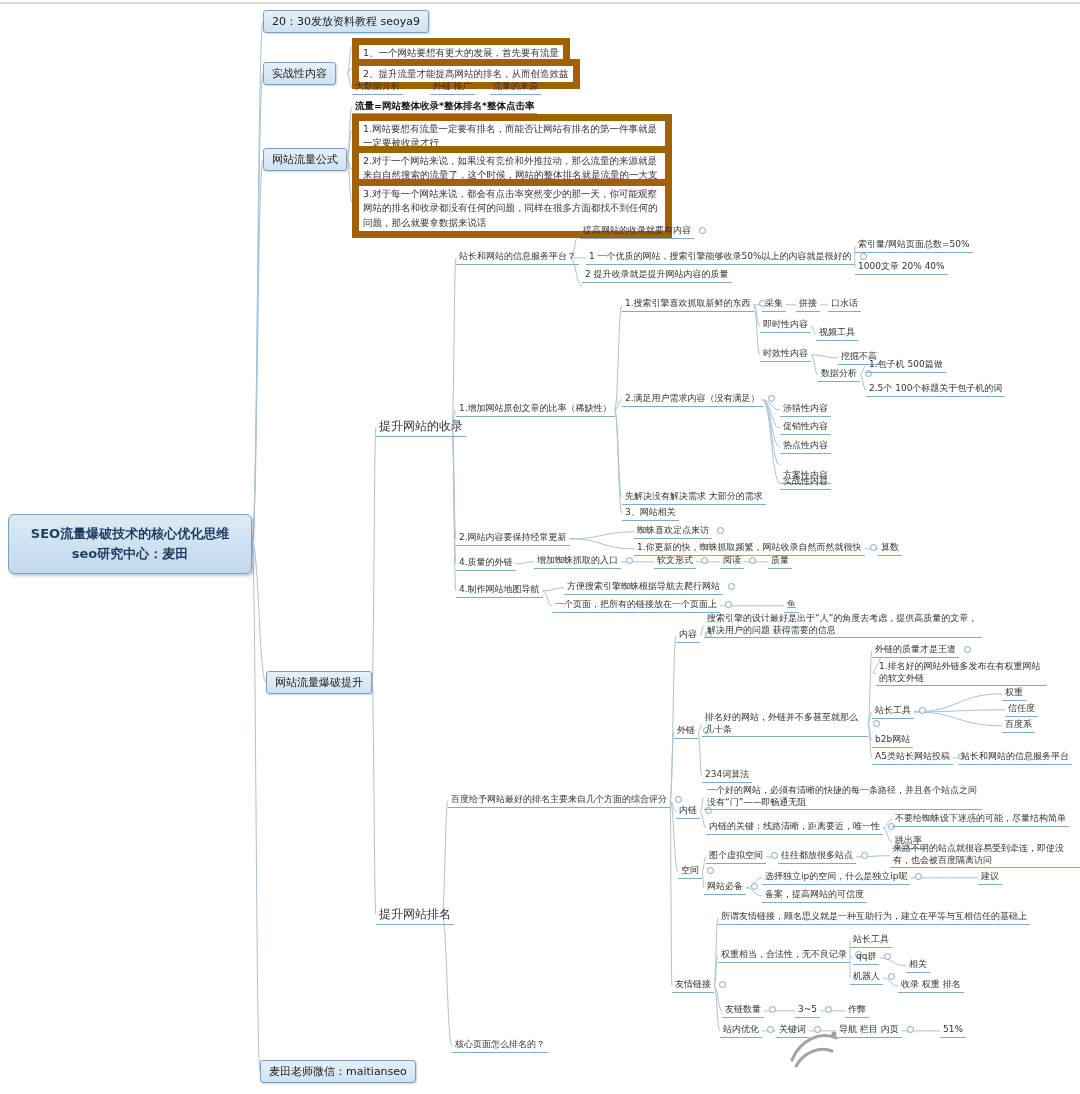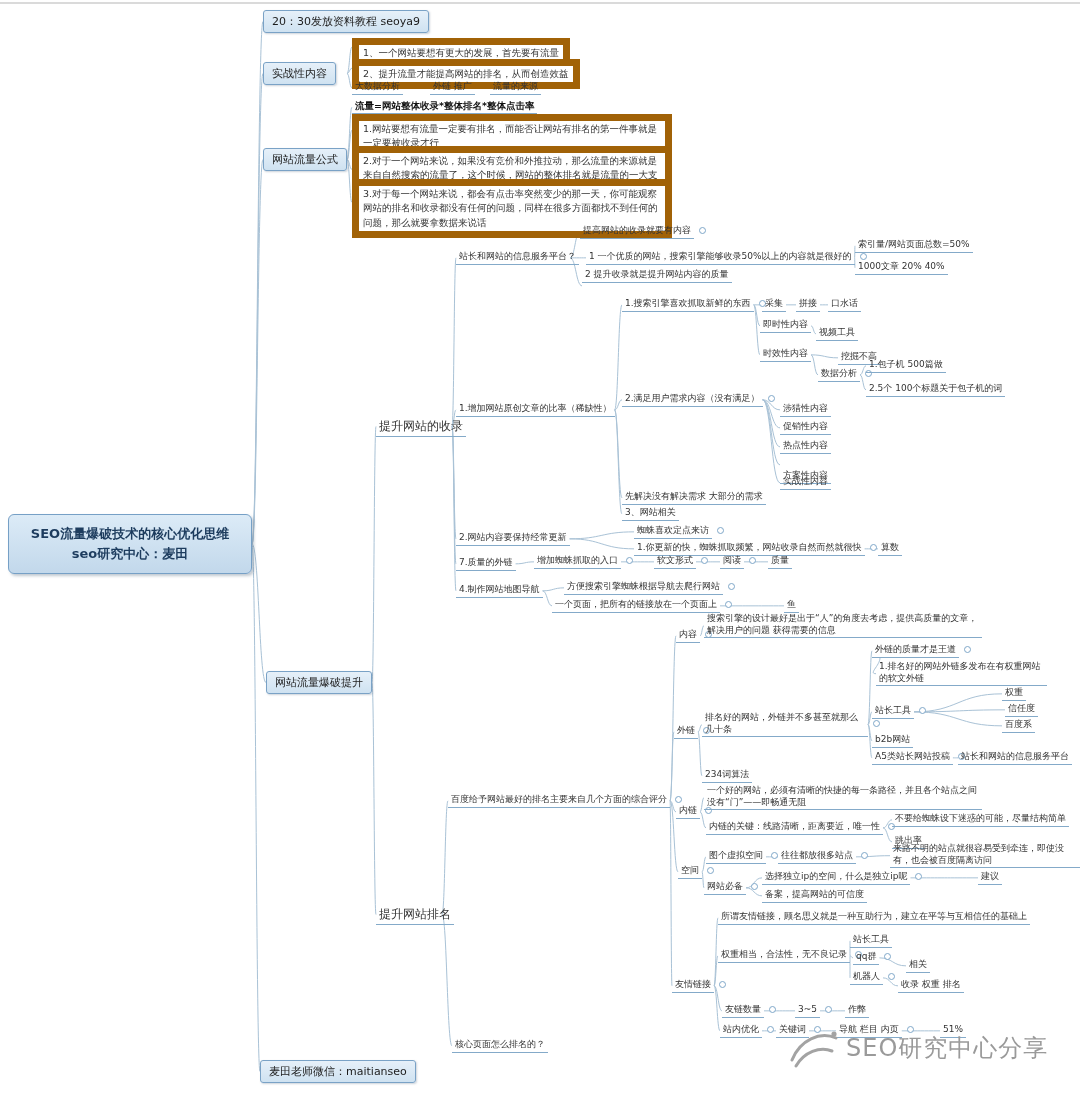--- a/index.html
+++ b/index.html
@@ -181,21 +181,21 @@
   <div class="nd u" id="s4" style="left:780px;top:470px">方案性内容</div>
   <div class="nd u" id="s5" style="left:780px;top:476px">实战性内容</div>
   <div class="nd u" id="r1c" style="left:622px;top:491px">先解决没有解决需求 大部分的需求</div>
   <div class="nd u" id="r1d" style="left:622px;top:507px">3、网站相关</div>
 
   <div class="nd u" id="r2" style="left:456px;top:532px">2.网站内容要保持经常更新</div>
   <div class="nd u" id="r2a" style="left:634px;top:525px"><span>蜘蛛喜欢定点来访</span><i class="dot"></i></div>
   <div class="nd u" id="r2b" style="left:634px;top:542px"><span>1.你更新的快，蜘蛛抓取频繁，网站收录自然而然就很快</span><i class="dot"></i></div>
   <div class="nd u" id="r2b1" style="left:878px;top:542px">算数</div>
 
-  <div class="nd u" id="r3" style="left:456px;top:557px">7.质量的外链</div>
+  <div class="nd u" id="r3" style="left:456px;top:557px">4.质量的外链</div>
   <div class="nd u" id="r3a" style="left:534px;top:555px"><span>增加蜘蛛抓取的入口</span><i class="dot"></i></div>
   <div class="nd u" id="r3b" style="left:654px;top:555px"><span>软文形式</span><i class="dot"></i></div>
   <div class="nd u" id="r3c" style="left:720px;top:555px"><span>阅读</span><i class="dot"></i></div>
   <div class="nd u" id="r3d" style="left:768px;top:555px">质量</div>
 
   <div class="nd u" id="r4" style="left:456px;top:584px">4.制作网站地图导航</div>
   <div class="nd u" id="r4a" style="left:564px;top:581px"><span>方便搜索引擎蜘蛛根据导航去爬行网站</span><i class="dot"></i></div>
   <div class="nd u" id="r4b" style="left:552px;top:599px"><span>一个页面，把所有的链接放在一个页面上</span><i class="dot"></i></div>
   <div class="nd u" id="r4b1" style="left:784px;top:599px">鱼</div>
 
@@ -249,15 +249,14 @@
   <div class="nd u" id="fl4c" style="left:940px;top:1024px">51%</div>
 
   <div class="nd u" id="core" style="left:452px;top:1039px">核心页面怎么排名的？</div>
 
   <div class="wm">
     <svg width="54" height="44" viewBox="0 0 54 44">
       <path d="M6,34 C14,14 34,5 50,12" fill="none" stroke="#a3a3a3" stroke-width="3" stroke-linecap="round"></path>
       <path d="M10,40 C18,26 34,20 46,25" fill="none" stroke="#a3a3a3" stroke-width="3" stroke-linecap="round"></path>
       <circle cx="48" cy="8" r="2.6" fill="#a3a3a3"></circle>
     </svg>
-    <span class="wm-text">SEO研究中心分享</span>
   </div>
 </div>
 
 </body></html>

